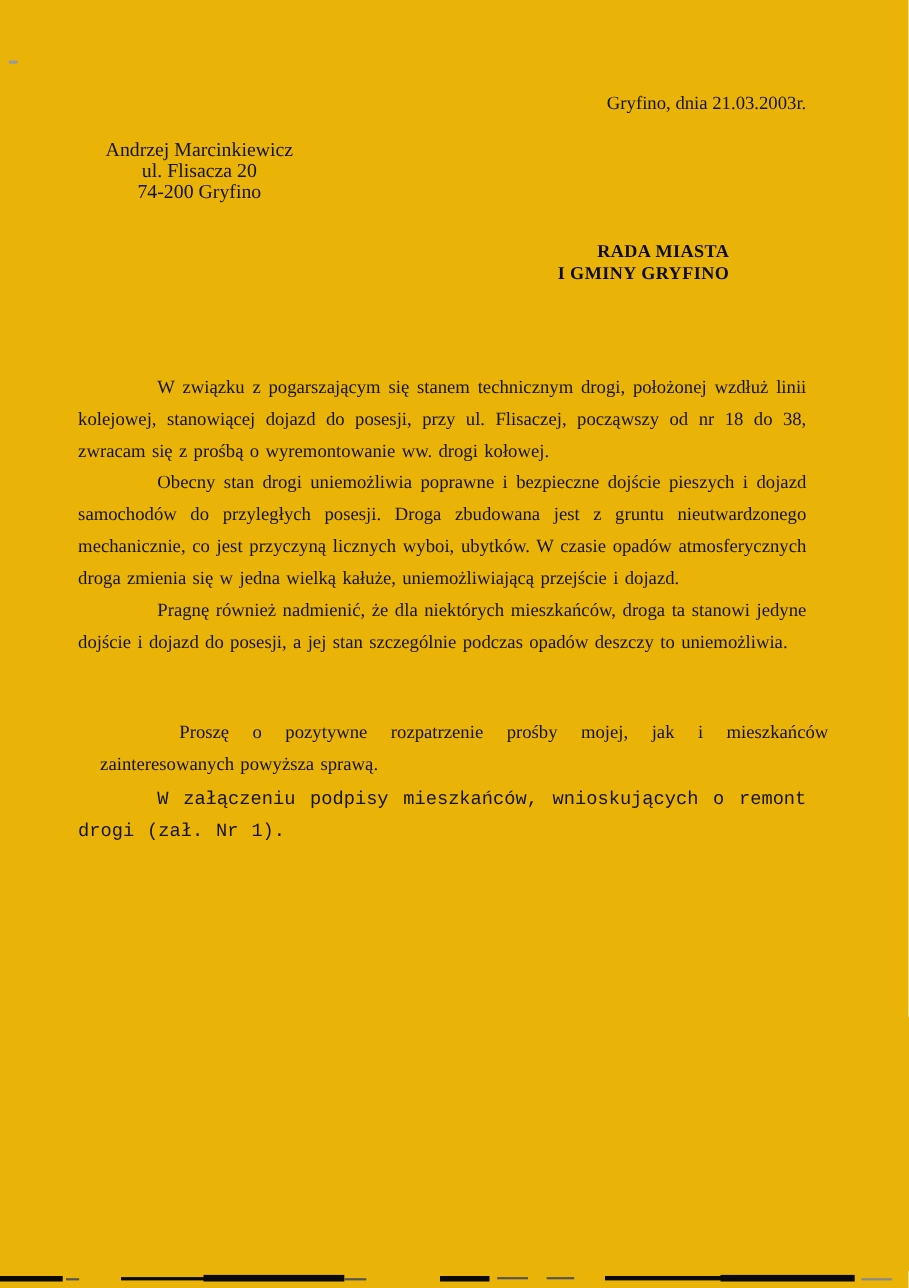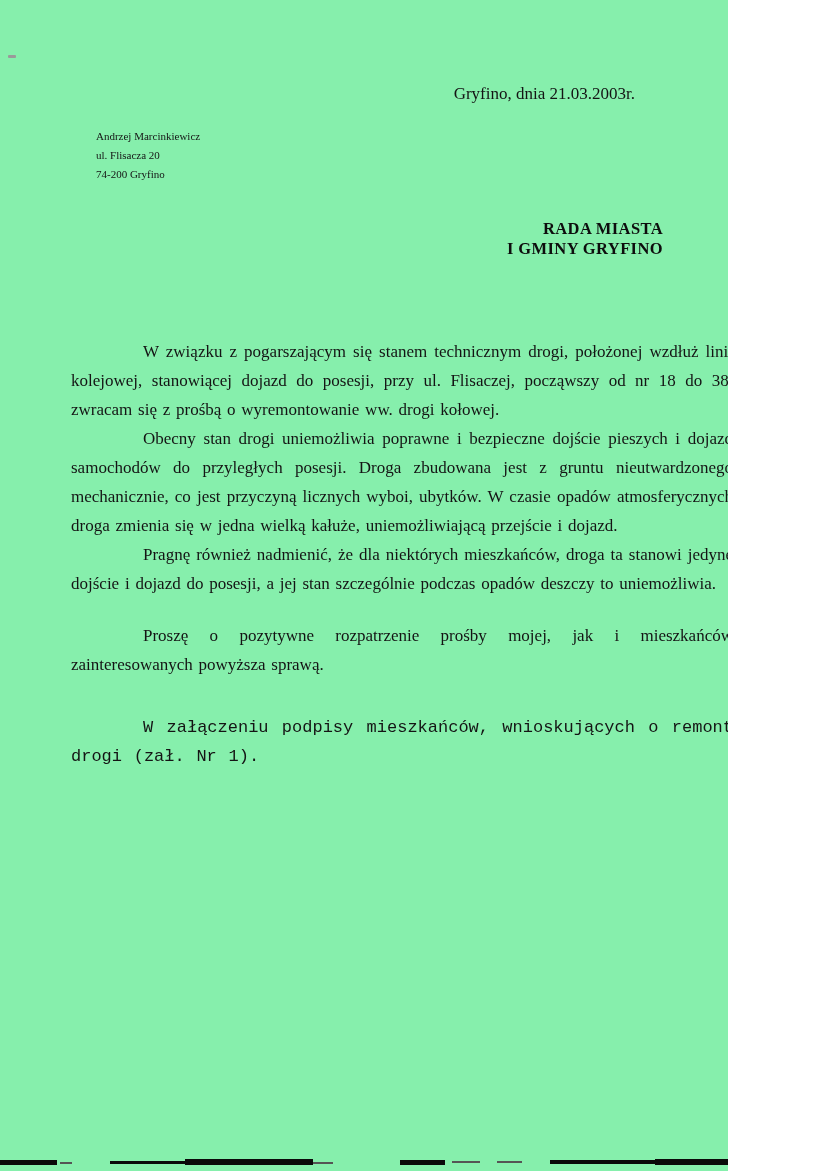--- a/index.html
+++ b/index.html
@@ -3,43 +3,44 @@
 <meta charset="utf-8">
 <title>Scanned letter</title>
 <style>
   html, body {
     margin: 0;
     padding: 0;
     background: #ffffff;
   }
   .paper {
     position: relative;
-    width: 728px;
+    width: 826px;
     height: 1171px;
-    background: #86efac;
+    background: #eab308;
     overflow: hidden;
     font-family: "Liberation Serif", "DejaVu Serif", serif;
     color: #141414;
     -webkit-font-smoothing: antialiased;
   }
   
   .date-line {
     position: absolute;
     top: 84px;
     right: 93px;
     font-size: 17px;
     white-space: nowrap;
   }
   
   .sender-block {
     position: absolute;
     left: 96px;
     top: 127px;
-    font-size: 11px;
+    font-size: 18px;
     line-height: 19px;
+    text-align: center;
   }
   
   .recipient-block {
     position: absolute;
     left: 403px;
     top: 219px;
     width: 260px;
     text-align: right;
     font-weight: bold;
     font-size: 16.5px;
@@ -55,21 +56,21 @@
     font-size: 17px;
     line-height: 29px;
     text-align: justify;
     word-spacing: 1.5px;
   }
   .body-block p {
     margin: 0;
     text-indent: 72px;
   }
   .block-a { top: 309px; margin-top: 28px; }
-  .block-b { top: 621px; }
+  .block-b { top: 651px; margin-left: 20px; }
   .block-c { top: 713px; font-family: Liberation Mono, monospace; }
   
   .artifact {
     position: absolute;
     background: #0a0a0a;
   }
   .artifact.faint { background: #555; }
   .artifact.lighter { background: #8a8a8a; }
   .mark-topleft {
     position: absolute;

